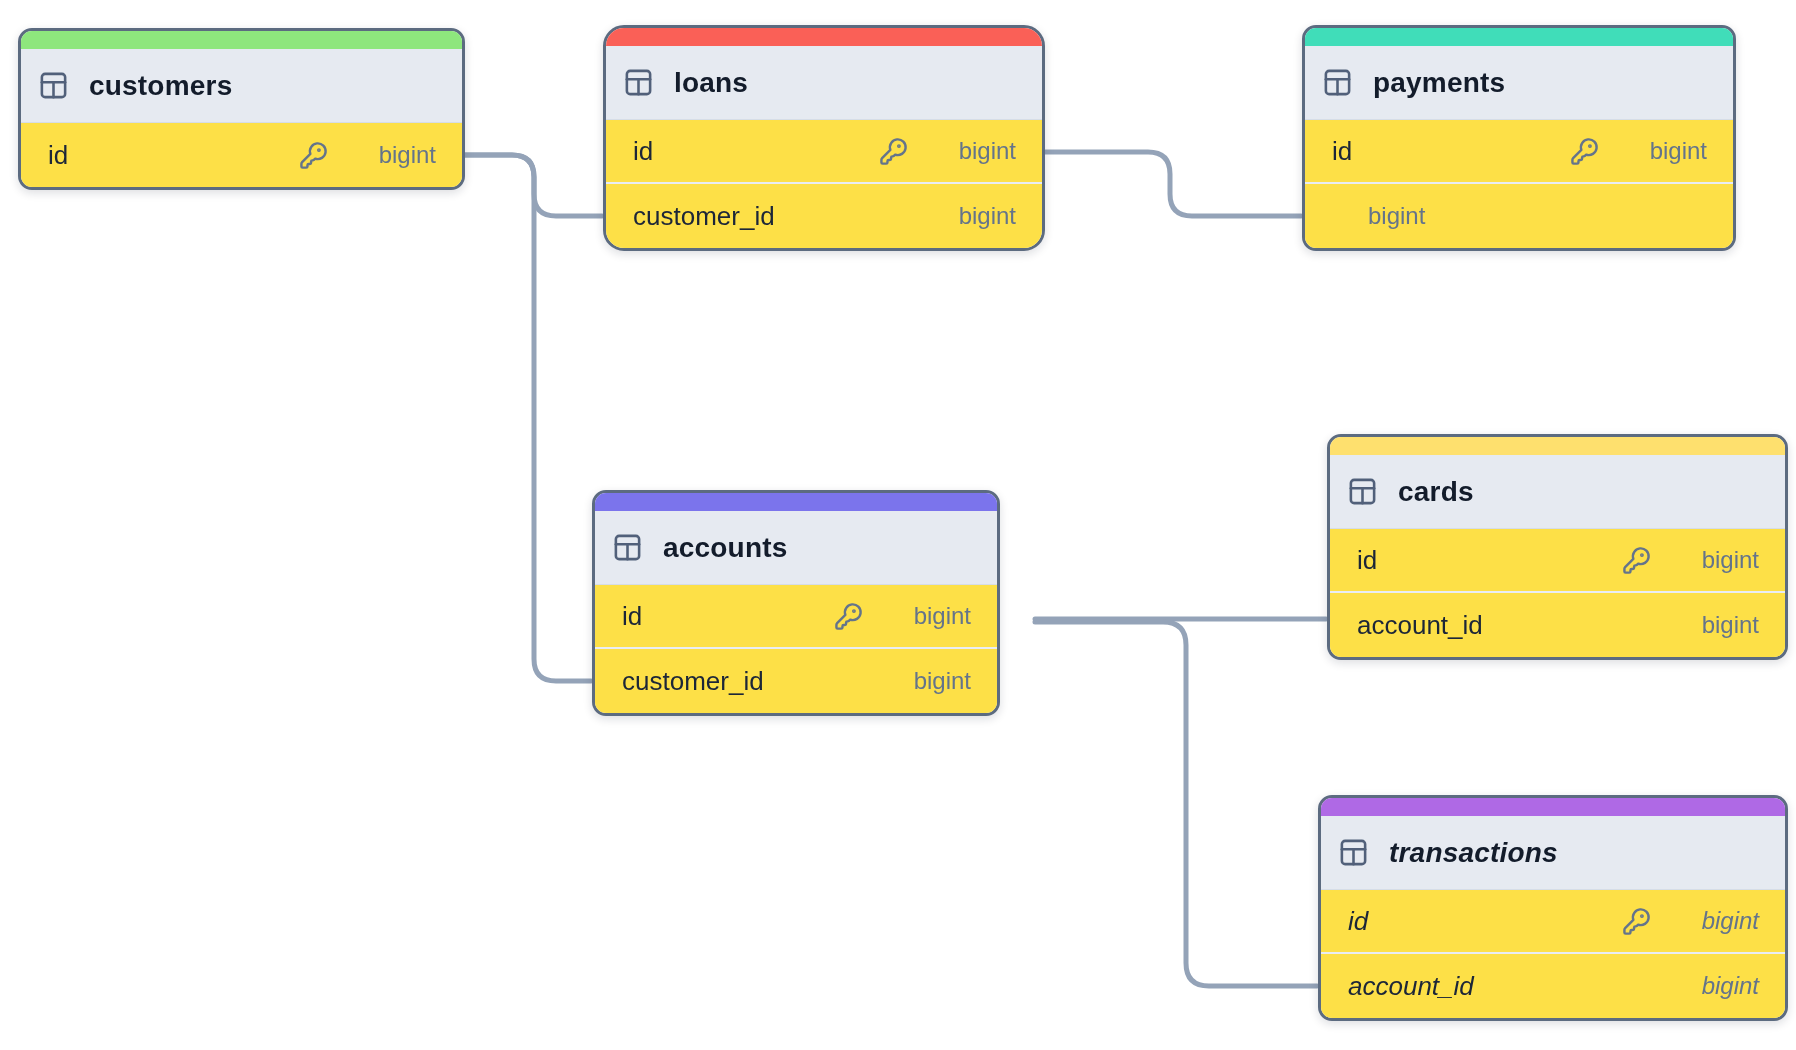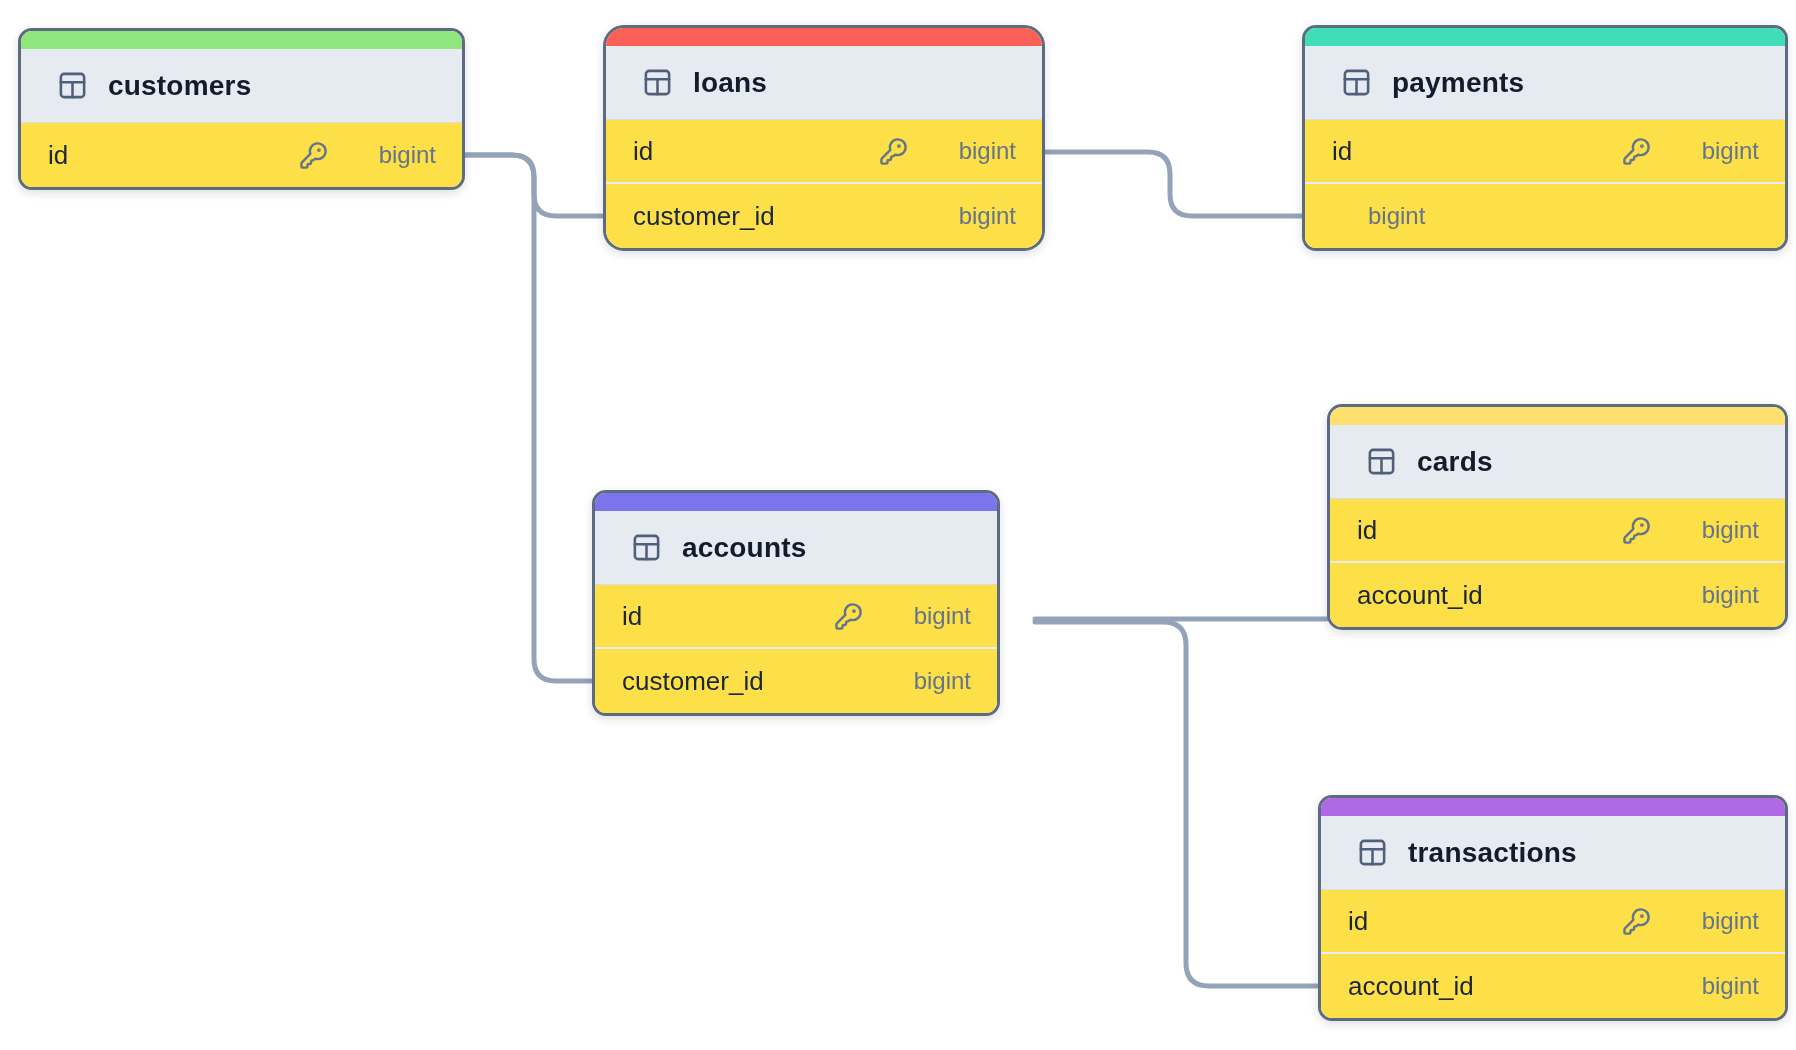--- a/index.html
+++ b/index.html
@@ -35,21 +35,21 @@
     overflow: hidden;
     box-shadow: 0 3px 10px rgba(15, 23, 42, 0.14);
   }
   .accent-bar { height: 18px; }
   .table-header {
     height: 74px;
     background: #e6eaf1;
     display: flex;
     align-items: center;
     gap: 20px;
-    padding: 0 36px;
+    padding: 0 17px;
     border-bottom: 1px solid #d6dde7;
   }
   .table-icon { display: flex; align-items: center; color: #51607a; }
   .table-icon svg { width: 31px; height: 31px; }
   .table-name {
     font-size: 28px;
     font-weight: bold;
     color: #131c2b;
     letter-spacing: 0.2px;
   }
@@ -73,24 +73,24 @@
     gap: 15px;
     color: #64748b;
   }
   .key-icon { display: flex; align-items: center; color: #64748b; }
   .key-icon svg { width: 29px; height: 29px; }
   .field-type { font-size: 24px; color: #64748b; margin-left: 36px; }
 
   
   #t-customers    { left: 18px;   top: 28px;  width: 447px; }
   #t-loans        { left: 603px;  top: 25px;  width: 442px; border-radius: 21px; }
-  #t-payments     { left: 1302px; top: 25px;  width: 486px; }
+  #t-payments     { left: 1302px; top: 25px;  width: 434px; }
   #t-accounts     { left: 592px;  top: 490px; width: 408px; }
-  #t-cards        { left: 1327px; top: 404px; width: 461px; border-radius: 15px; }
-  #t-transactions { left: 1318px; top: 795px; width: 470px; }
+  #t-cards        { left: 1327px; top: 434px; width: 461px; }
+  #t-transactions { left: 1318px; top: 795px; width: 470px; font-style: italic; }
 </style>
 </head>
 <body>
 
 <div class="canvas">
 
   <svg class="edges-layer" viewBox="0 0 1796 1050">
     <path d="M 464 155 H 512 Q 534 155 534 177 V 194 Q 534 216 556 216 H 602"></path>
     <path d="M 464 155 H 512 Q 534 155 534 177 V 659 Q 534 681 556 681 H 591"></path>
     <path d="M 1044 152 H 1148 Q 1170 152 1170 174 V 194 Q 1170 216 1192 216 H 1301"></path>

